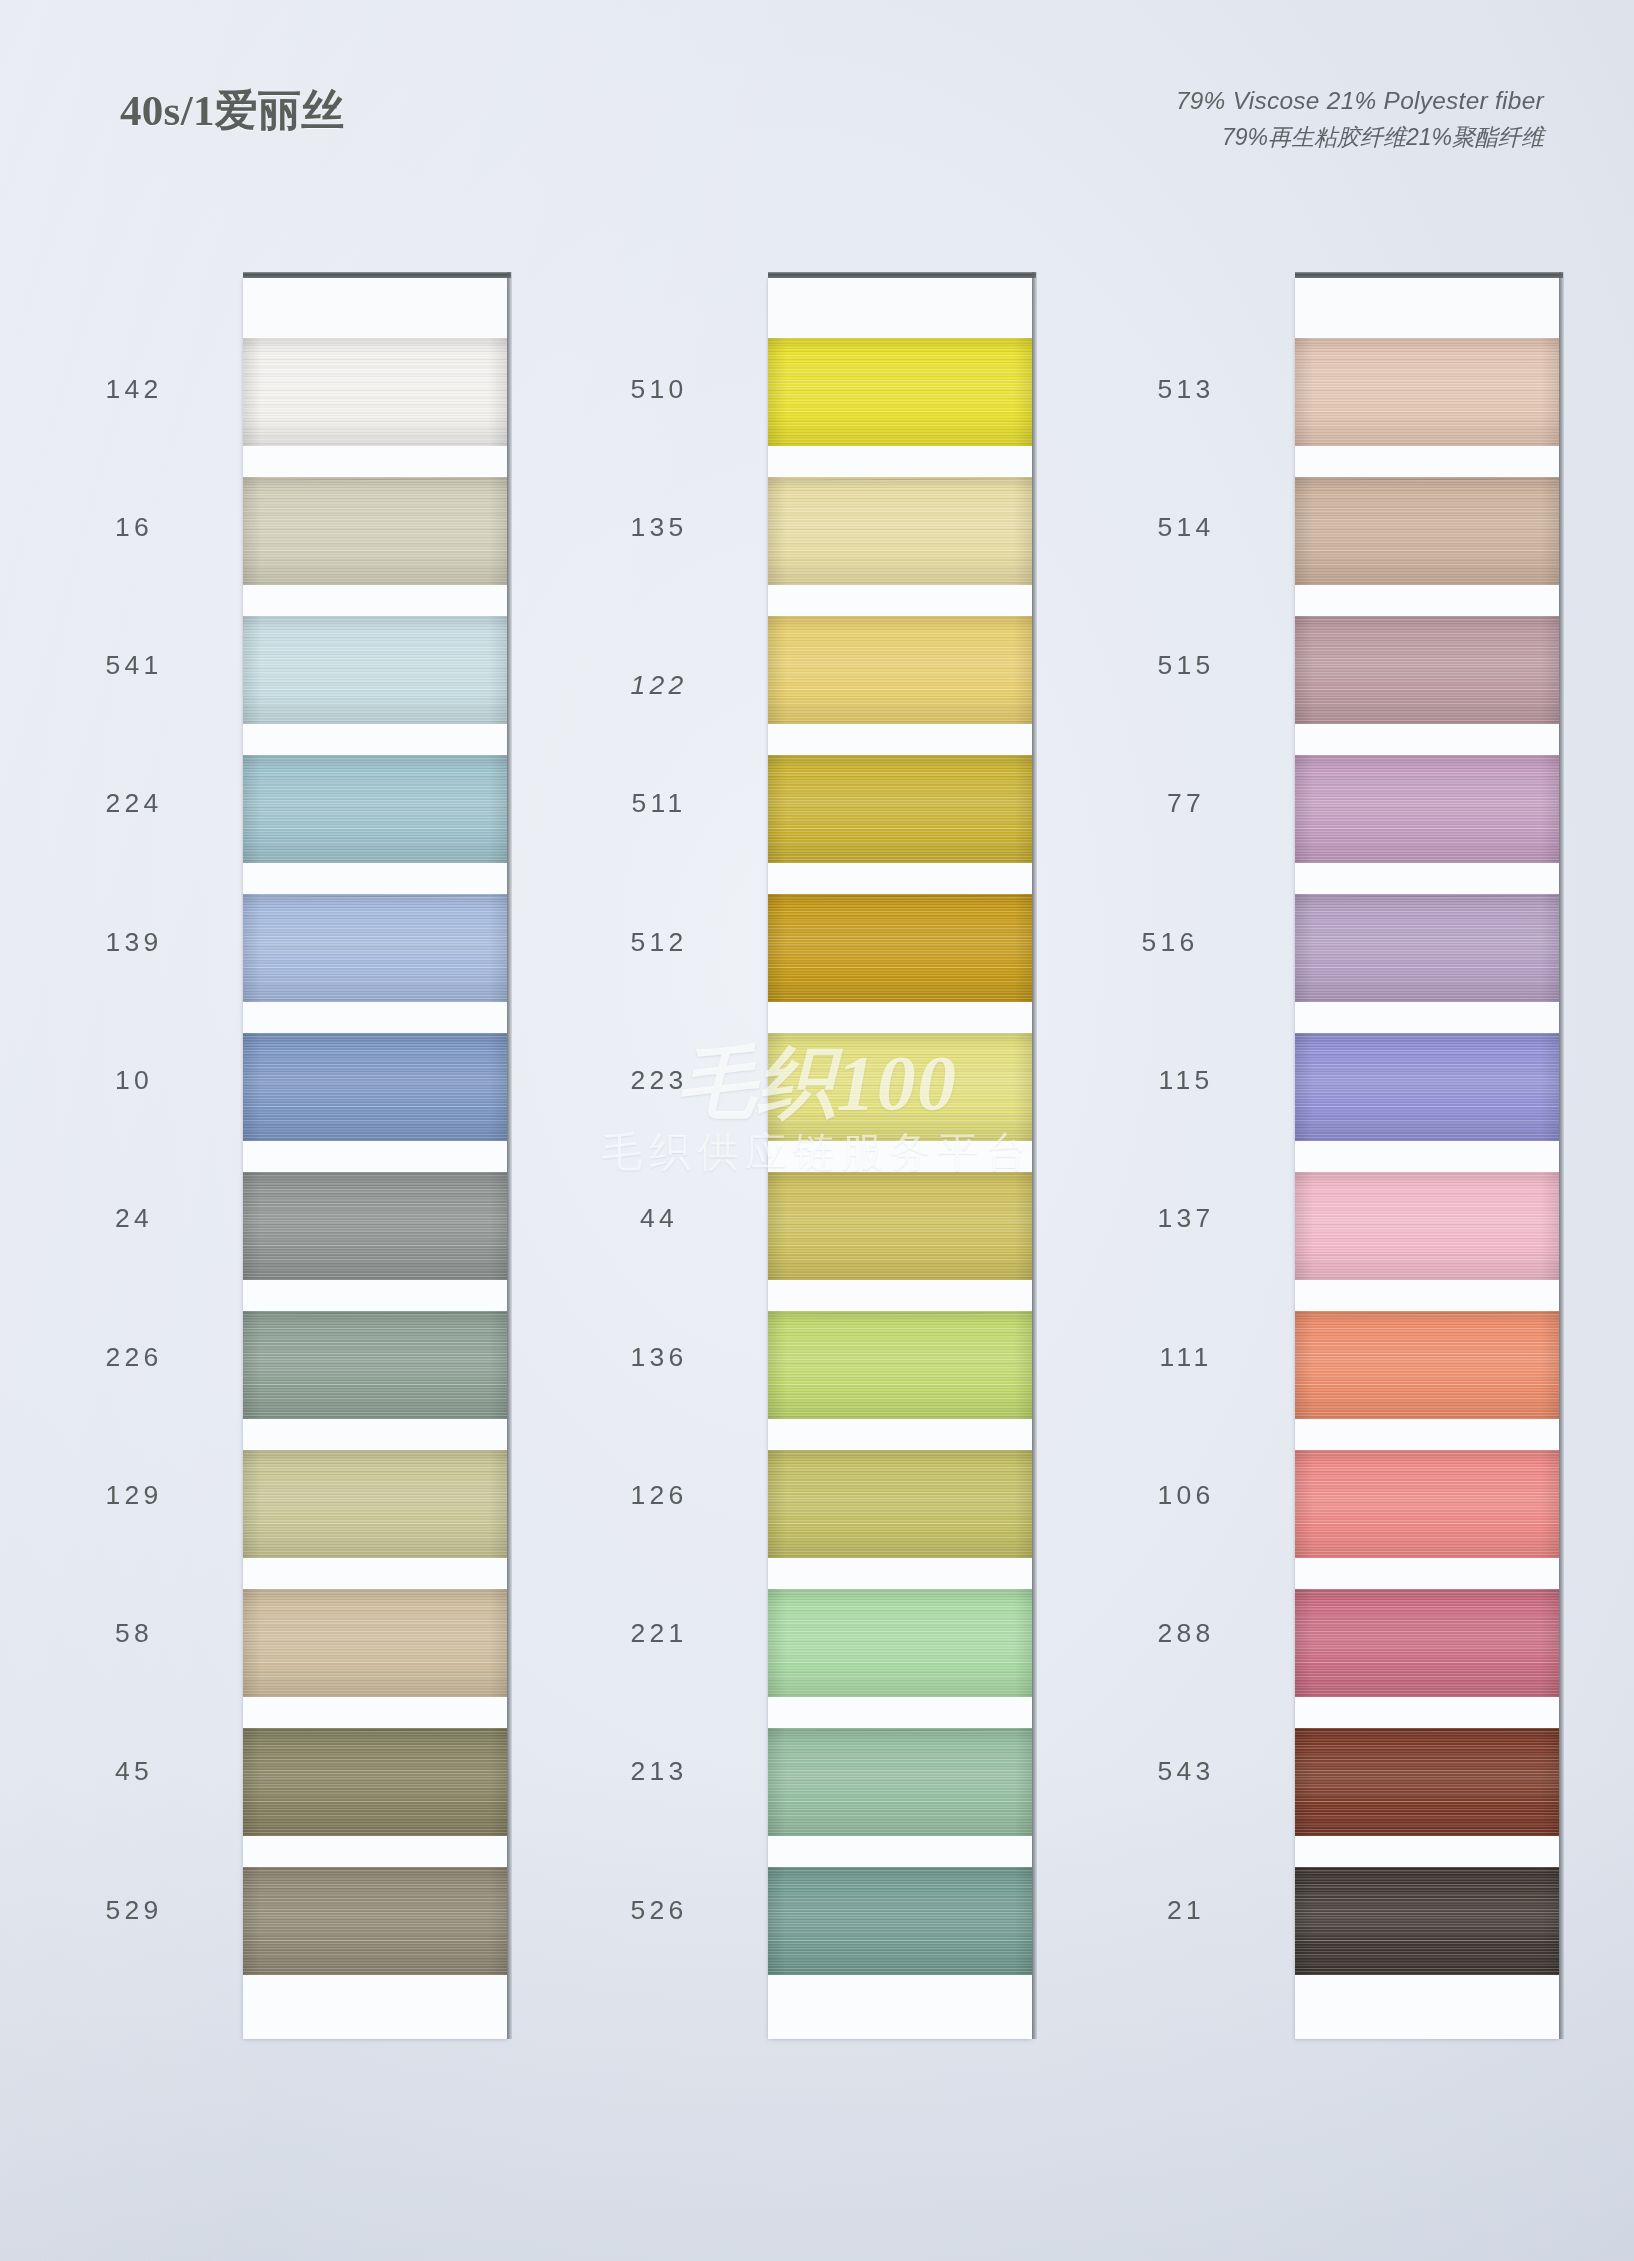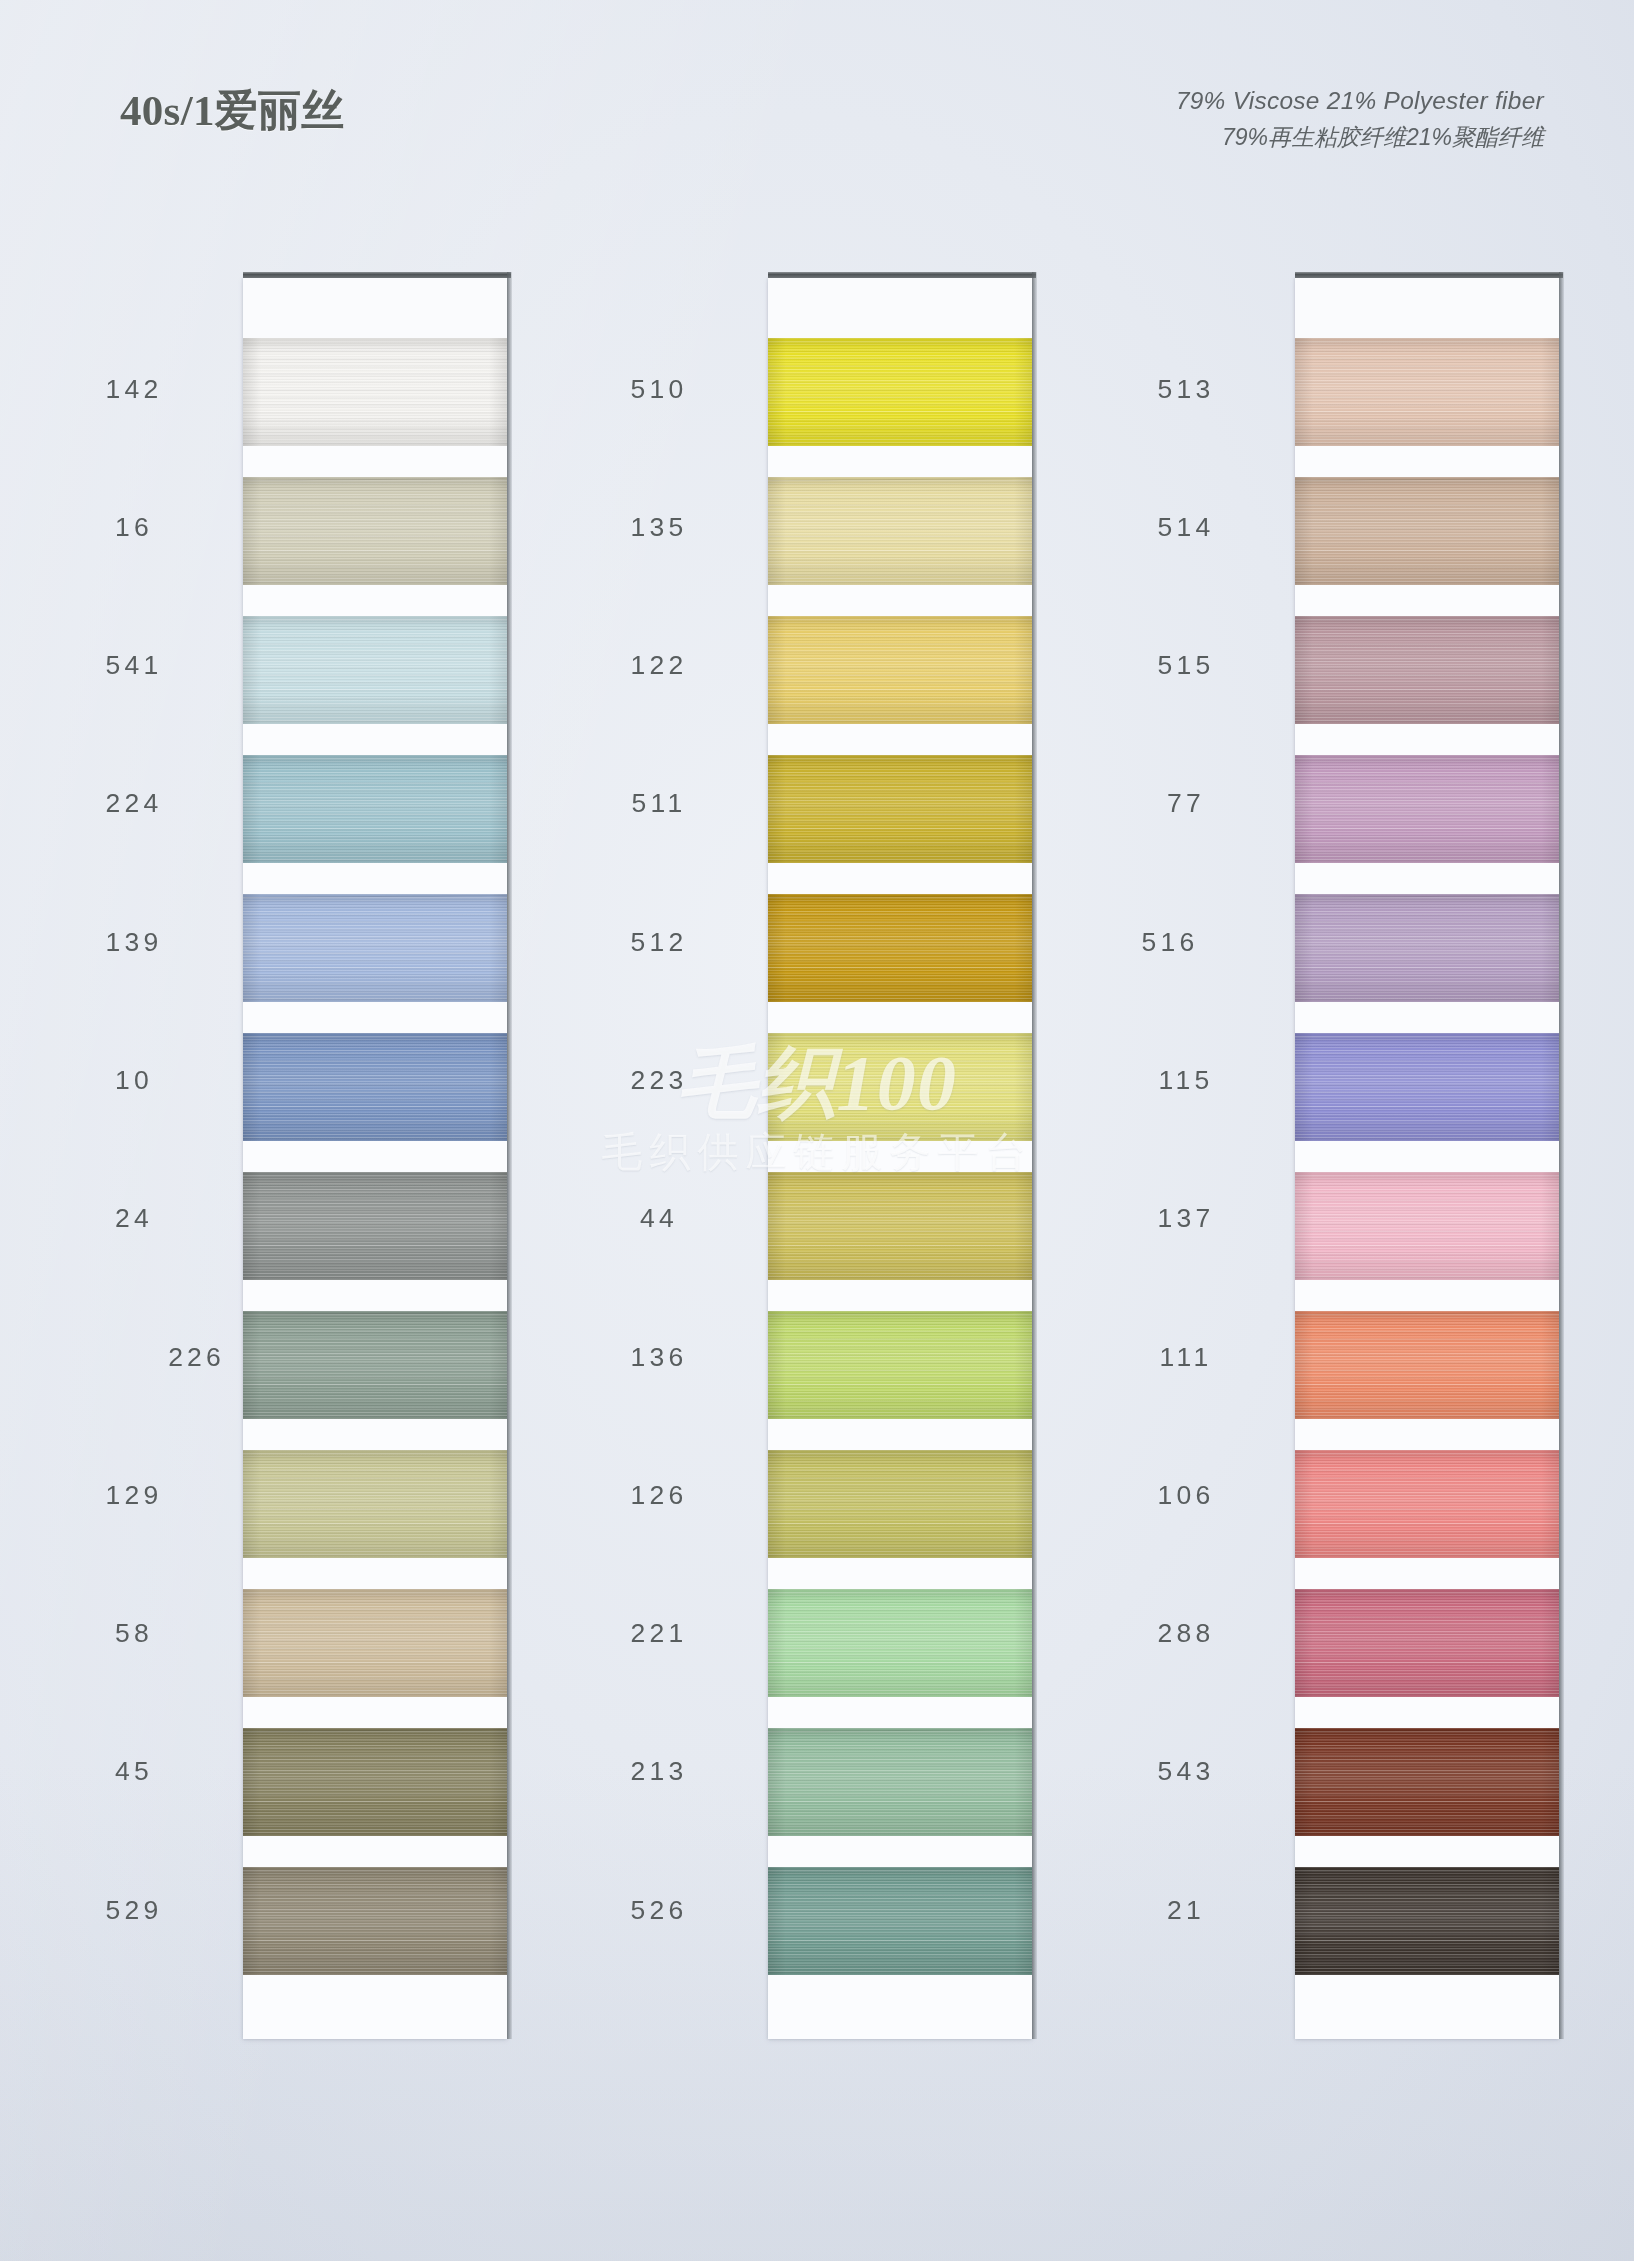--- a/index.html
+++ b/index.html
@@ -296,21 +296,21 @@
         <div class="tail"></div>
       </div>
     </div>
     <div class="lbl" style="top: 374px; right: 1410px;">142</div>
     <div class="lbl" style="top: 512px; right: 1410px;">16</div>
     <div class="lbl" style="top: 650px; right: 1410px;">541</div>
     <div class="lbl" style="top: 788px; right: 1410px;">224</div>
     <div class="lbl" style="top: 927px; right: 1410px;">139</div>
     <div class="lbl" style="top: 1065px; right: 1410px;">10</div>
     <div class="lbl" style="top: 1203px; right: 1410px;">24</div>
-    <div class="lbl" style="top: 1342px; right: 1410px; text-align: right;">226</div>
+    <div class="lbl" style="top: 1342px; right: 1410px;">226</div>
     <div class="lbl" style="top: 1480px; right: 1410px;">129</div>
     <div class="lbl" style="top: 1618px; right: 1410px;">58</div>
     <div class="lbl" style="top: 1756px; right: 1410px;">45</div>
     <div class="lbl" style="top: 1895px; right: 1410px;">529</div>
     <div class="col col-1">
       <div class="card">
         <div class="capstrip"></div>
         <div class="sw">
           <div class="base" style="background: rgb(234, 226, 40);"></div>
           <div class="fib"></div>
@@ -420,21 +420,21 @@
           <div class="fib2"></div>
           <div class="shade"></div>
           <div class="edgeL"></div>
           <div class="edgeR"></div>
         </div>
         <div class="tail"></div>
       </div>
     </div>
     <div class="lbl" style="top: 374px; right: 885px;">510</div>
     <div class="lbl" style="top: 512px; right: 885px;">135</div>
-    <div class="lbl" style="top: 650px; right: 885px;">122</div>
+    <div class="lbl" style="top: 670px; right: 885px; font-style: italic;">122</div>
     <div class="lbl" style="top: 788px; right: 885px;">511</div>
     <div class="lbl" style="top: 927px; right: 885px;">512</div>
     <div class="lbl" style="top: 1065px; right: 885px;">223</div>
     <div class="lbl" style="top: 1203px; right: 885px;">44</div>
     <div class="lbl" style="top: 1342px; right: 885px;">136</div>
     <div class="lbl" style="top: 1480px; right: 885px;">126</div>
     <div class="lbl" style="top: 1618px; right: 885px;">221</div>
     <div class="lbl" style="top: 1756px; right: 885px;">213</div>
     <div class="lbl" style="top: 1895px; right: 885px;">526</div>
     <div class="col col-2">

